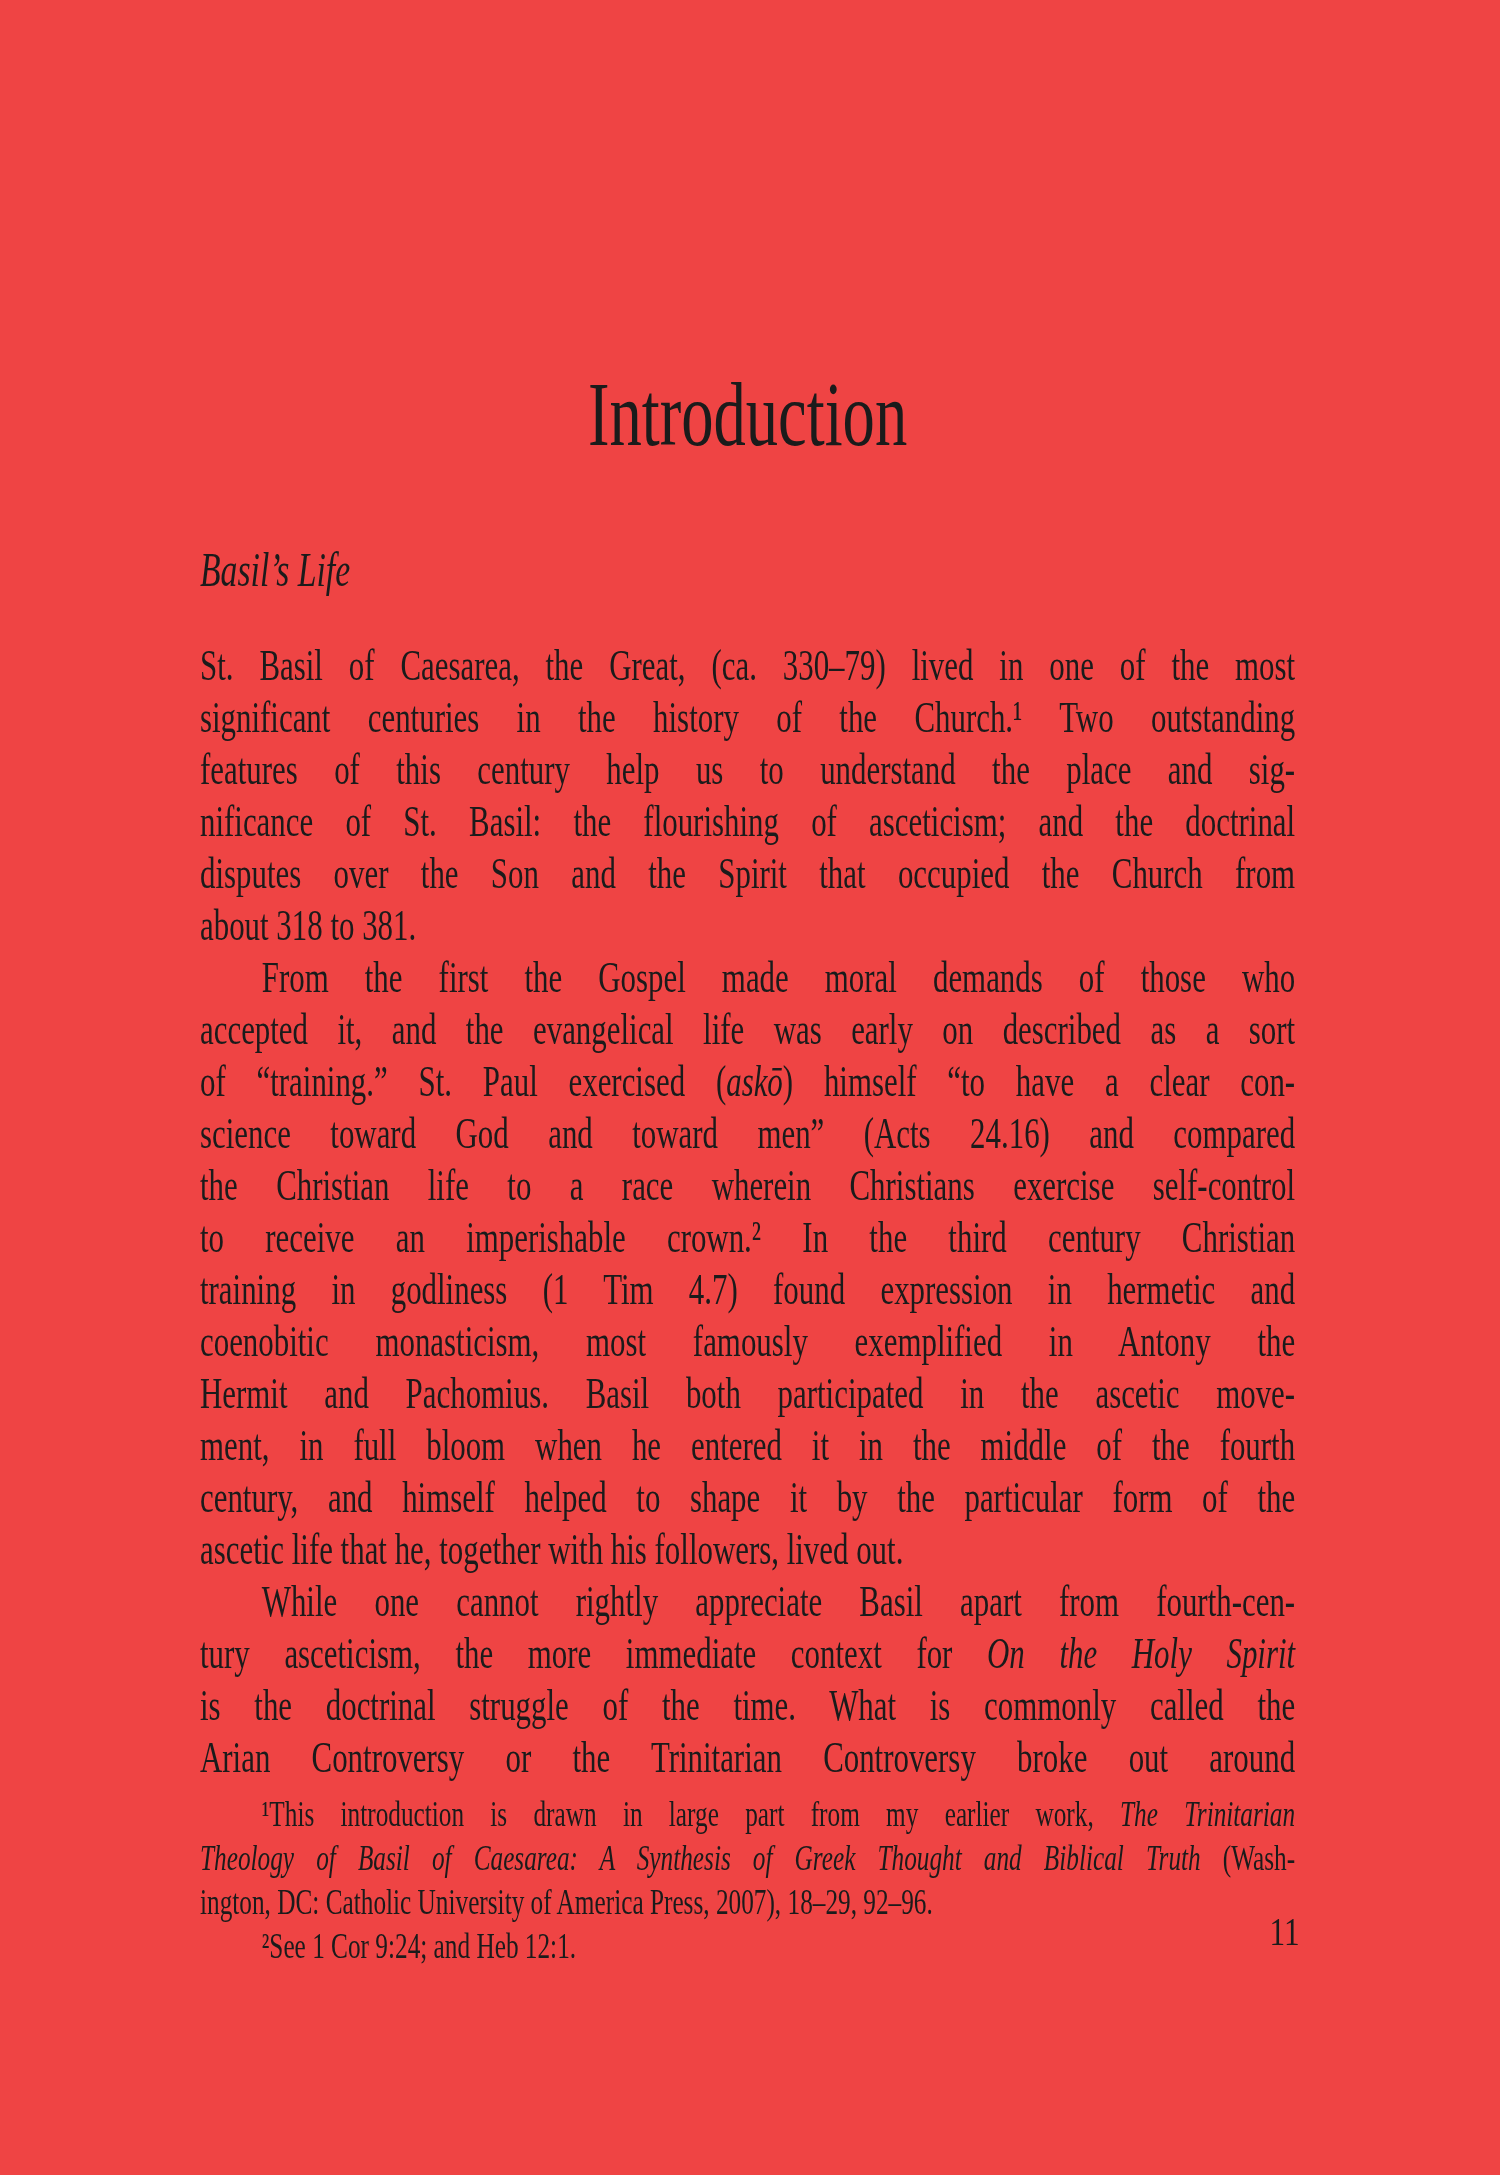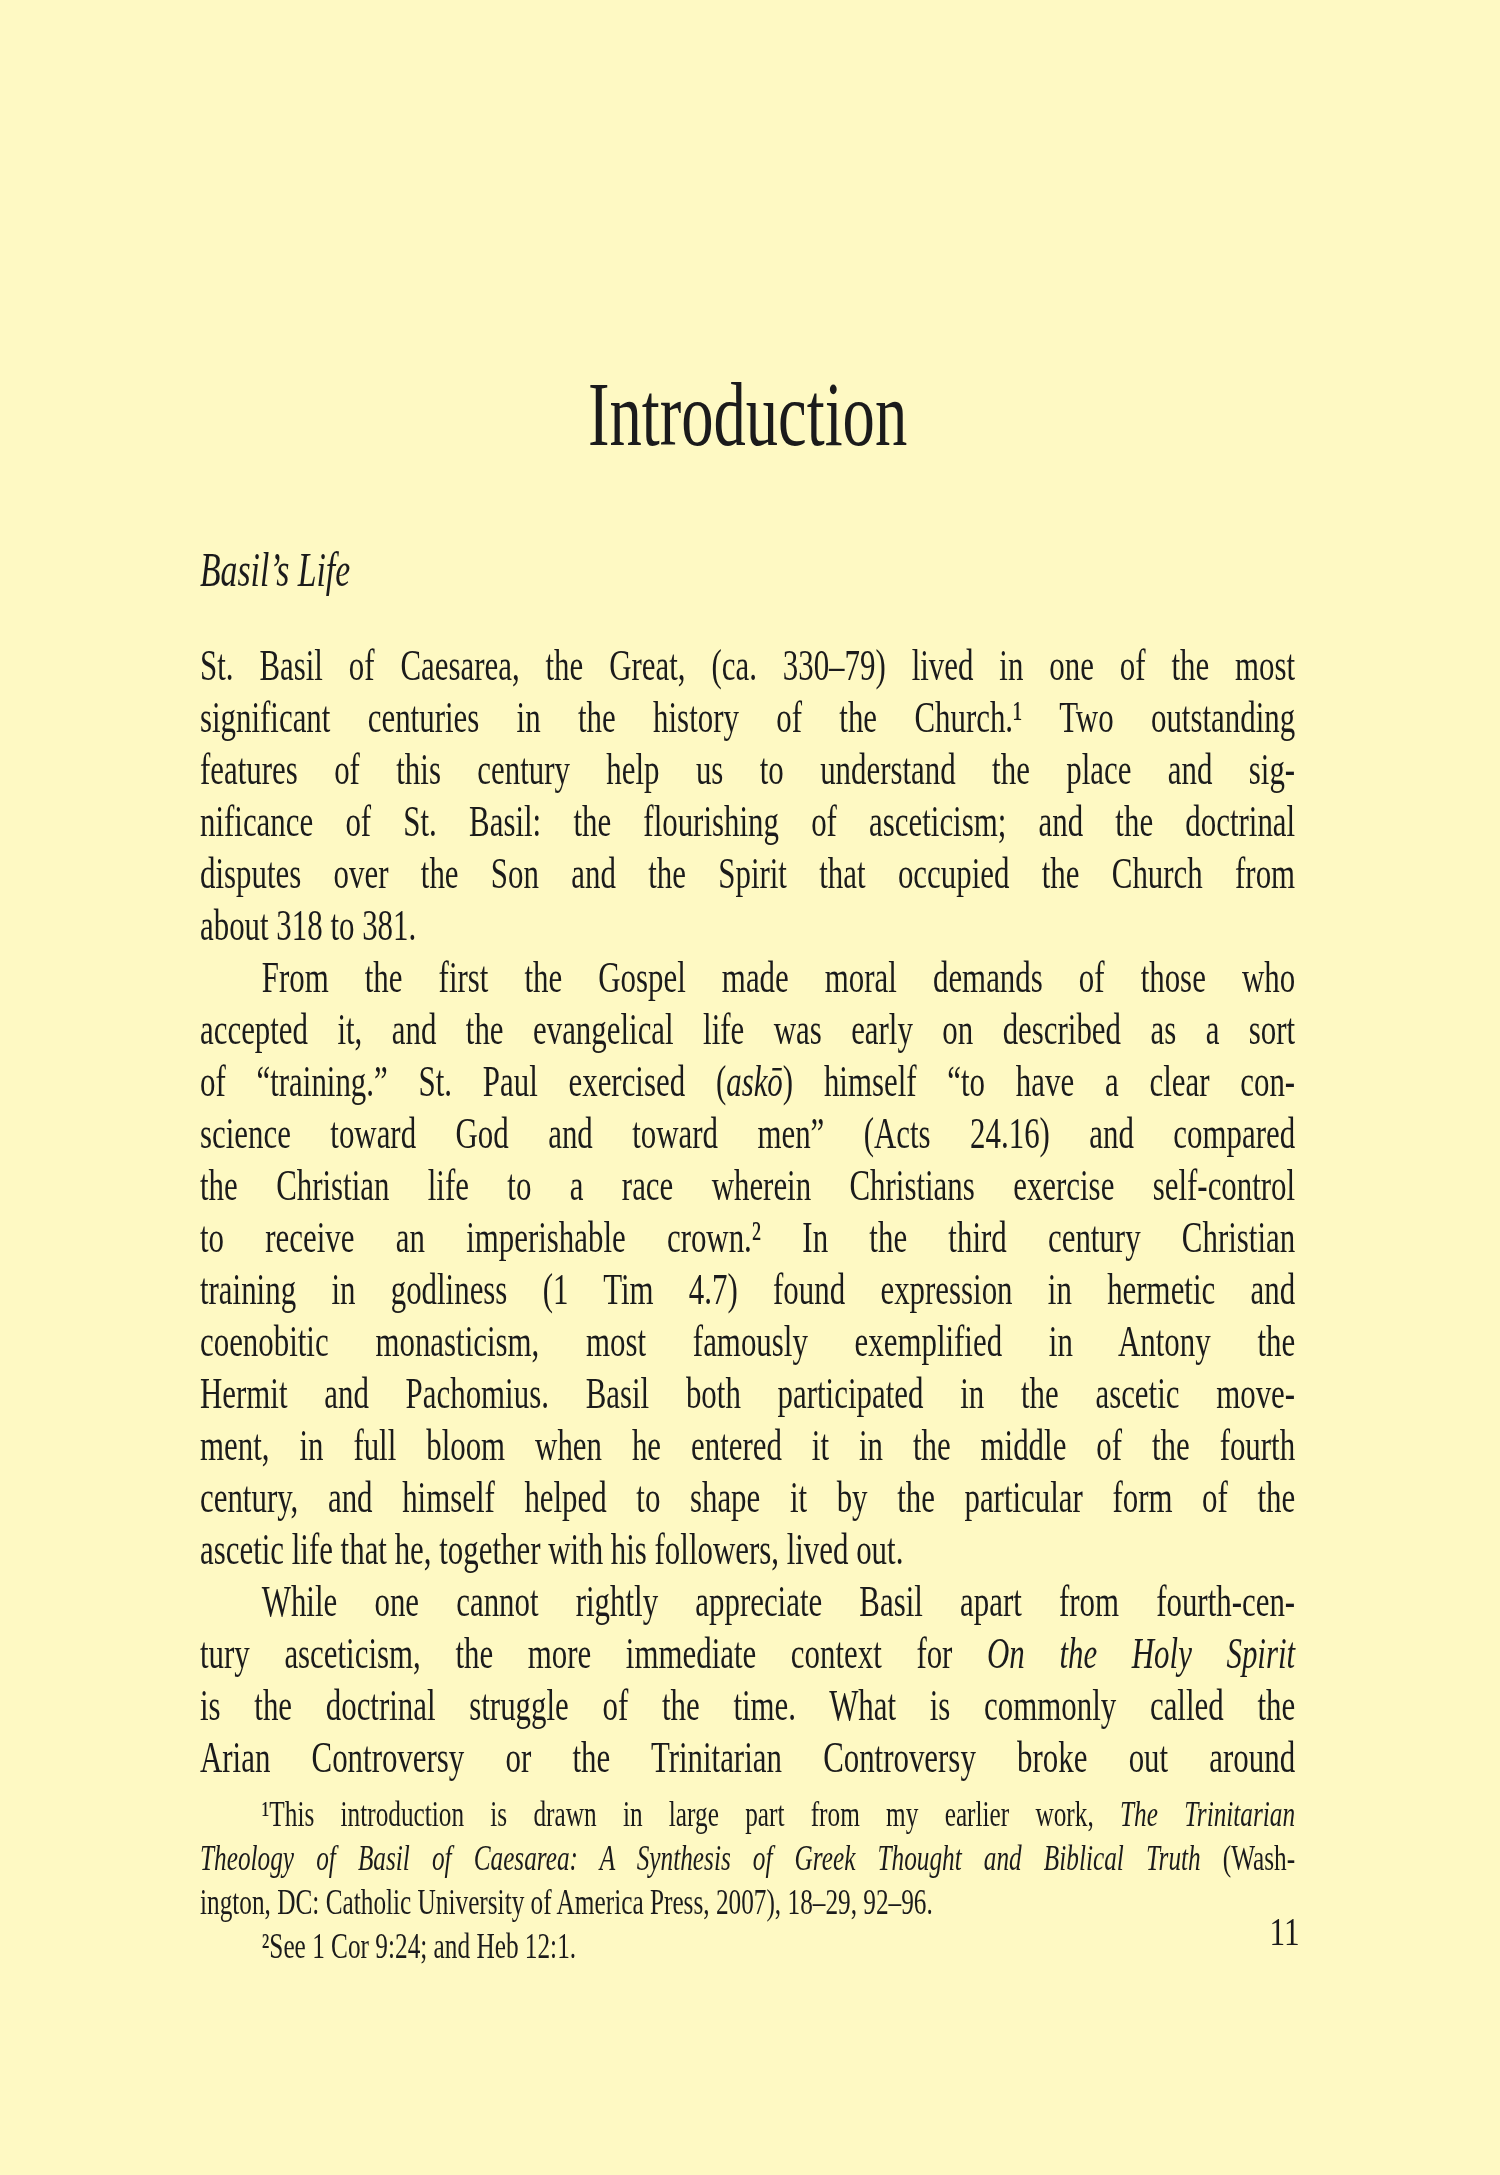--- a/index.html
+++ b/index.html
@@ -4,21 +4,21 @@
 <style>
   html, body {
     margin: 0;
     padding: 0;
     background: #ffffff;
   }
   .page {
     position: relative;
     width: 1500px;
     height: 2175px;
-    background: #fef9c3;
+    background: #ef4444;
     overflow: hidden;
     font-family: "Liberation Serif", serif;
     color: #1b1b1b;
   }
   
   .text-block {
     position: absolute;
     left: 200px;
     top: 368px;
     width: 1560px;

